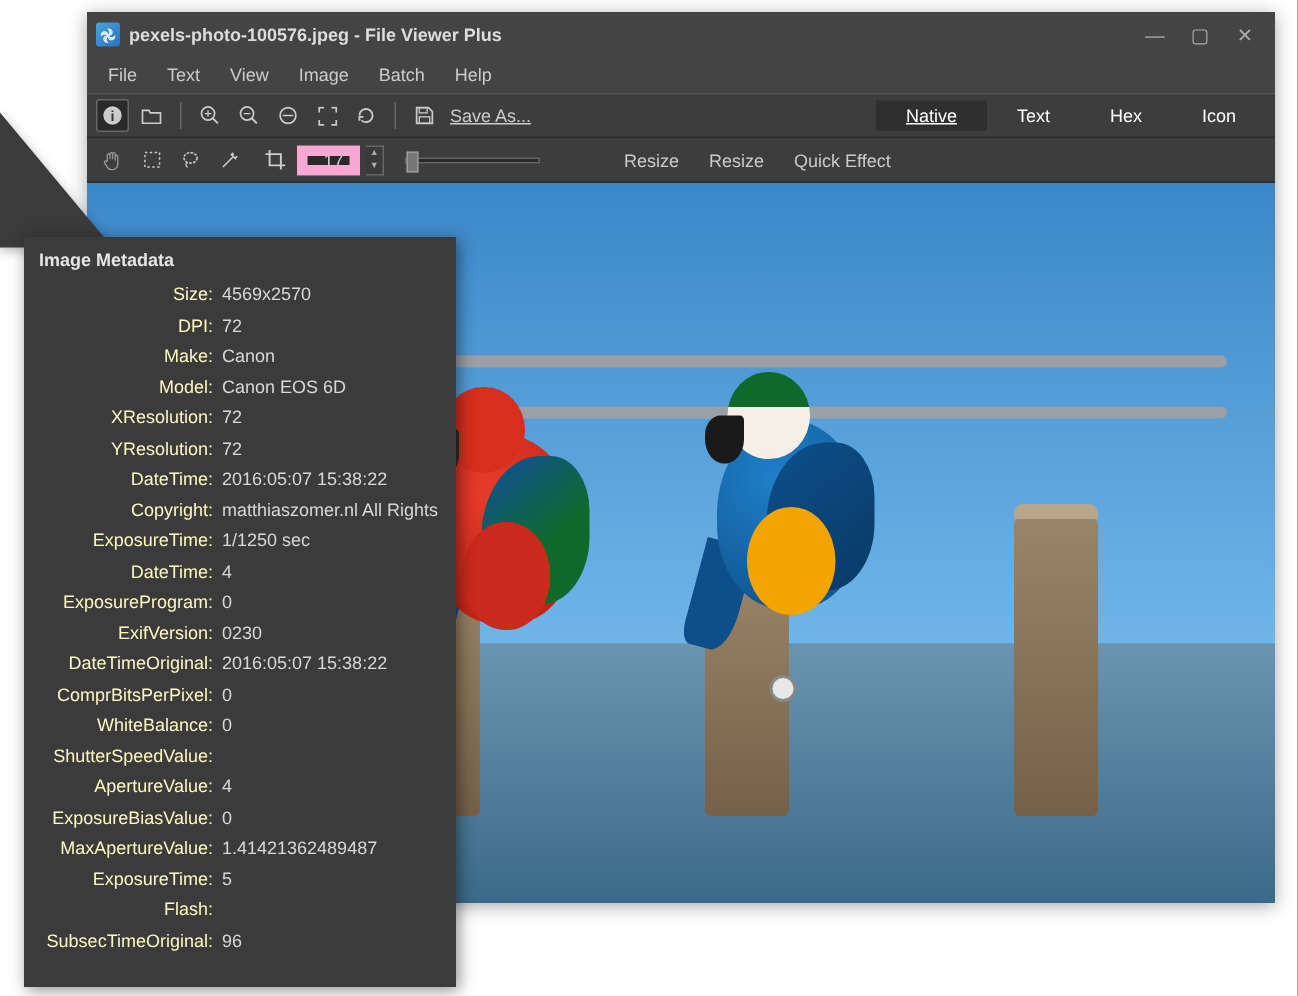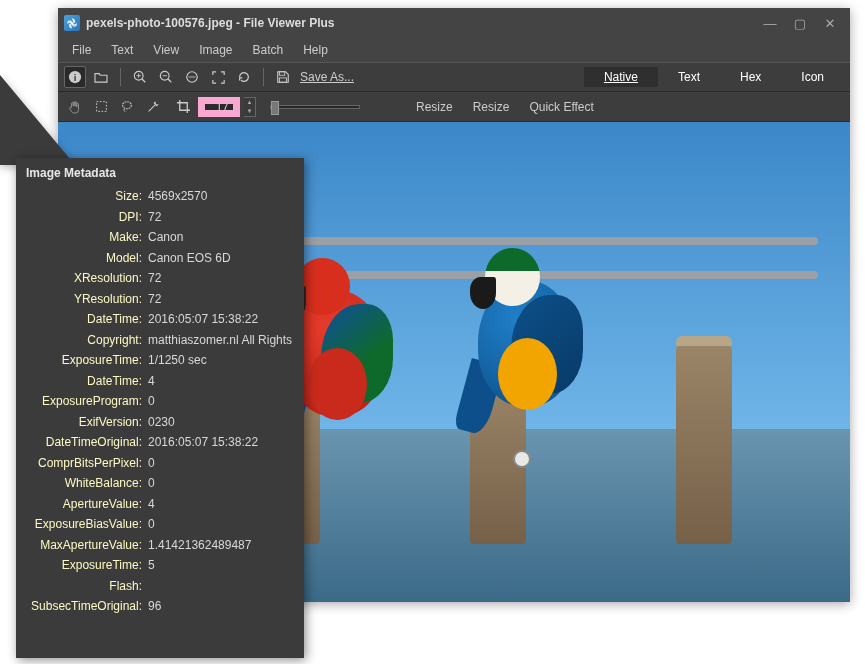--- a/index.html
+++ b/index.html
@@ -480,20 +480,21 @@
       </div>
       <div class="meta-row">
         <div class="meta-key">ComprBitsPerPixel:</div>
         <div class="meta-val">0</div>
       </div>
       <div class="meta-row">
         <div class="meta-key">WhiteBalance:</div>
         <div class="meta-val">0</div>
       </div>
       <div class="meta-row">
+        <div class="meta-key">ShutterSpeedValue:</div>
       </div>
       <div class="meta-row">
         <div class="meta-key">ApertureValue:</div>
         <div class="meta-val">4</div>
       </div>
       <div class="meta-row">
         <div class="meta-key">ExposureBiasValue:</div>
         <div class="meta-val">0</div>
       </div>
       <div class="meta-row">

